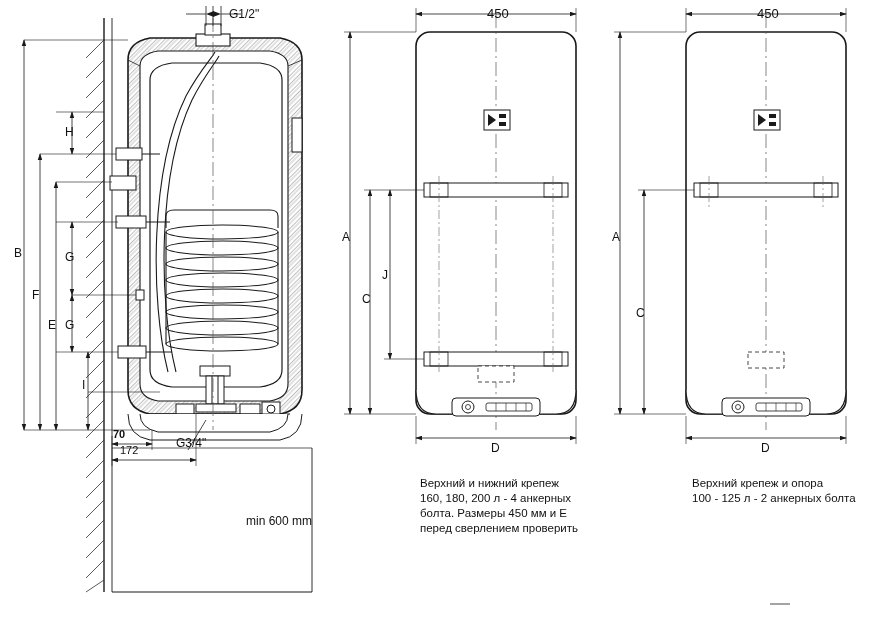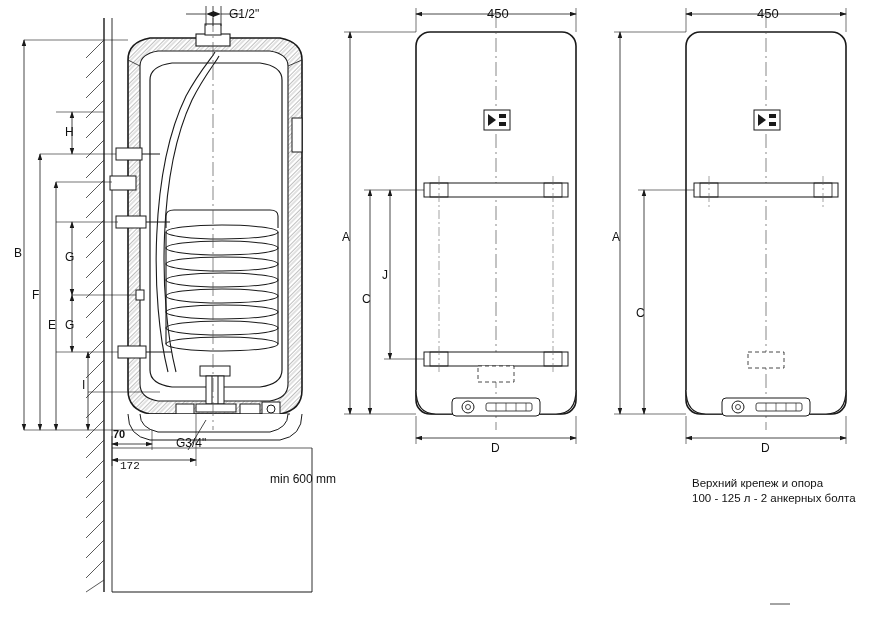--- a/index.html
+++ b/index.html
@@ -287,38 +287,42 @@
       <line x1="846" y1="416" x2="846" y2="444" stroke-width="0.6"></line>
     </g>
   </g>
 
   <line x1="770" y1="604" x2="790" y2="604" stroke="#1a1a1a" stroke-width="0.8"></line>
 </svg>
 
 <div class="lbl" style="left:229px;top:7px;">G1/2"</div>
 <div class="lbl" style="left:176px;top:436px;">G3/4"</div>
 <div class="lbl small" style="left:113px;top:428px;font-weight:bold;">70</div>
-<div class="lbl small" style="left:120px;top:460px;font-family:Liberation Mono, monospace;">172</div>
-<div class="lbl" style="left:246px;top:472px;margin-left:24px;">min 600 mm</div>
+<div class="lbl small" style="left:120px;top:444px;">172</div>
+<div class="lbl" style="left:246px;top:514px;">min 600 mm</div>
 
 <div class="lbl" style="left:14px;top:246px;font-weight:400;">B</div>
 <div class="lbl" style="left:32px;top:288px;">F</div>
 <div class="lbl" style="left:48px;top:318px;">E</div>
 <div class="lbl" style="left:65px;top:125px;">H</div>
 <div class="lbl" style="left:65px;top:250px;">G</div>
 <div class="lbl" style="left:65px;top:318px;">G</div>
 <div class="lbl" style="left:82px;top:378px;">I</div>
 
 <div class="lbl" style="left:487px;top:6px;font-size:13px;">450</div>
 <div class="lbl" style="left:342px;top:230px;">A</div>
 <div class="lbl" style="left:362px;top:292px;">C</div>
 <div class="lbl" style="left:382px;top:268px;">J</div>
 <div class="lbl" style="left:491px;top:441px;">D</div>
 
 <div class="lbl" style="left:757px;top:6px;font-size:13px;">450</div>
 <div class="lbl" style="left:612px;top:230px;">A</div>
 <div class="lbl" style="left:636px;top:306px;">C</div>
 <div class="lbl" style="left:761px;top:441px;">D</div>
 
+<div class="cap" style="left:420px;top:476px;width:200px;">Верхний и нижний крепеж
+160, 180, 200 л - 4 анкерных
+болта. Размеры 450 мм и Е
+перед сверлением проверить</div>
 <div class="cap" style="left:692px;top:476px;width:210px;">Верхний крепеж и опора
 100 - 125 л - 2 анкерных болта</div>
 
 </div>
 
 </body></html>

